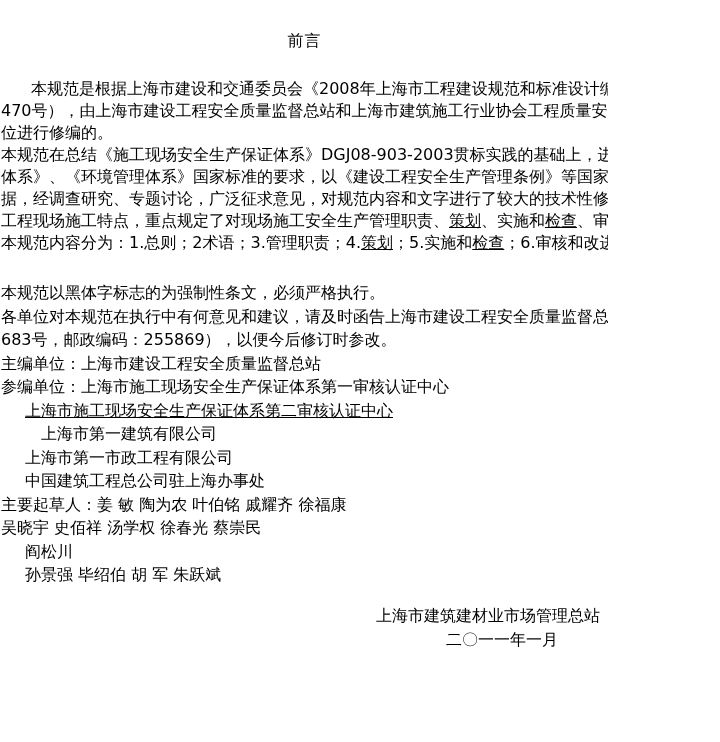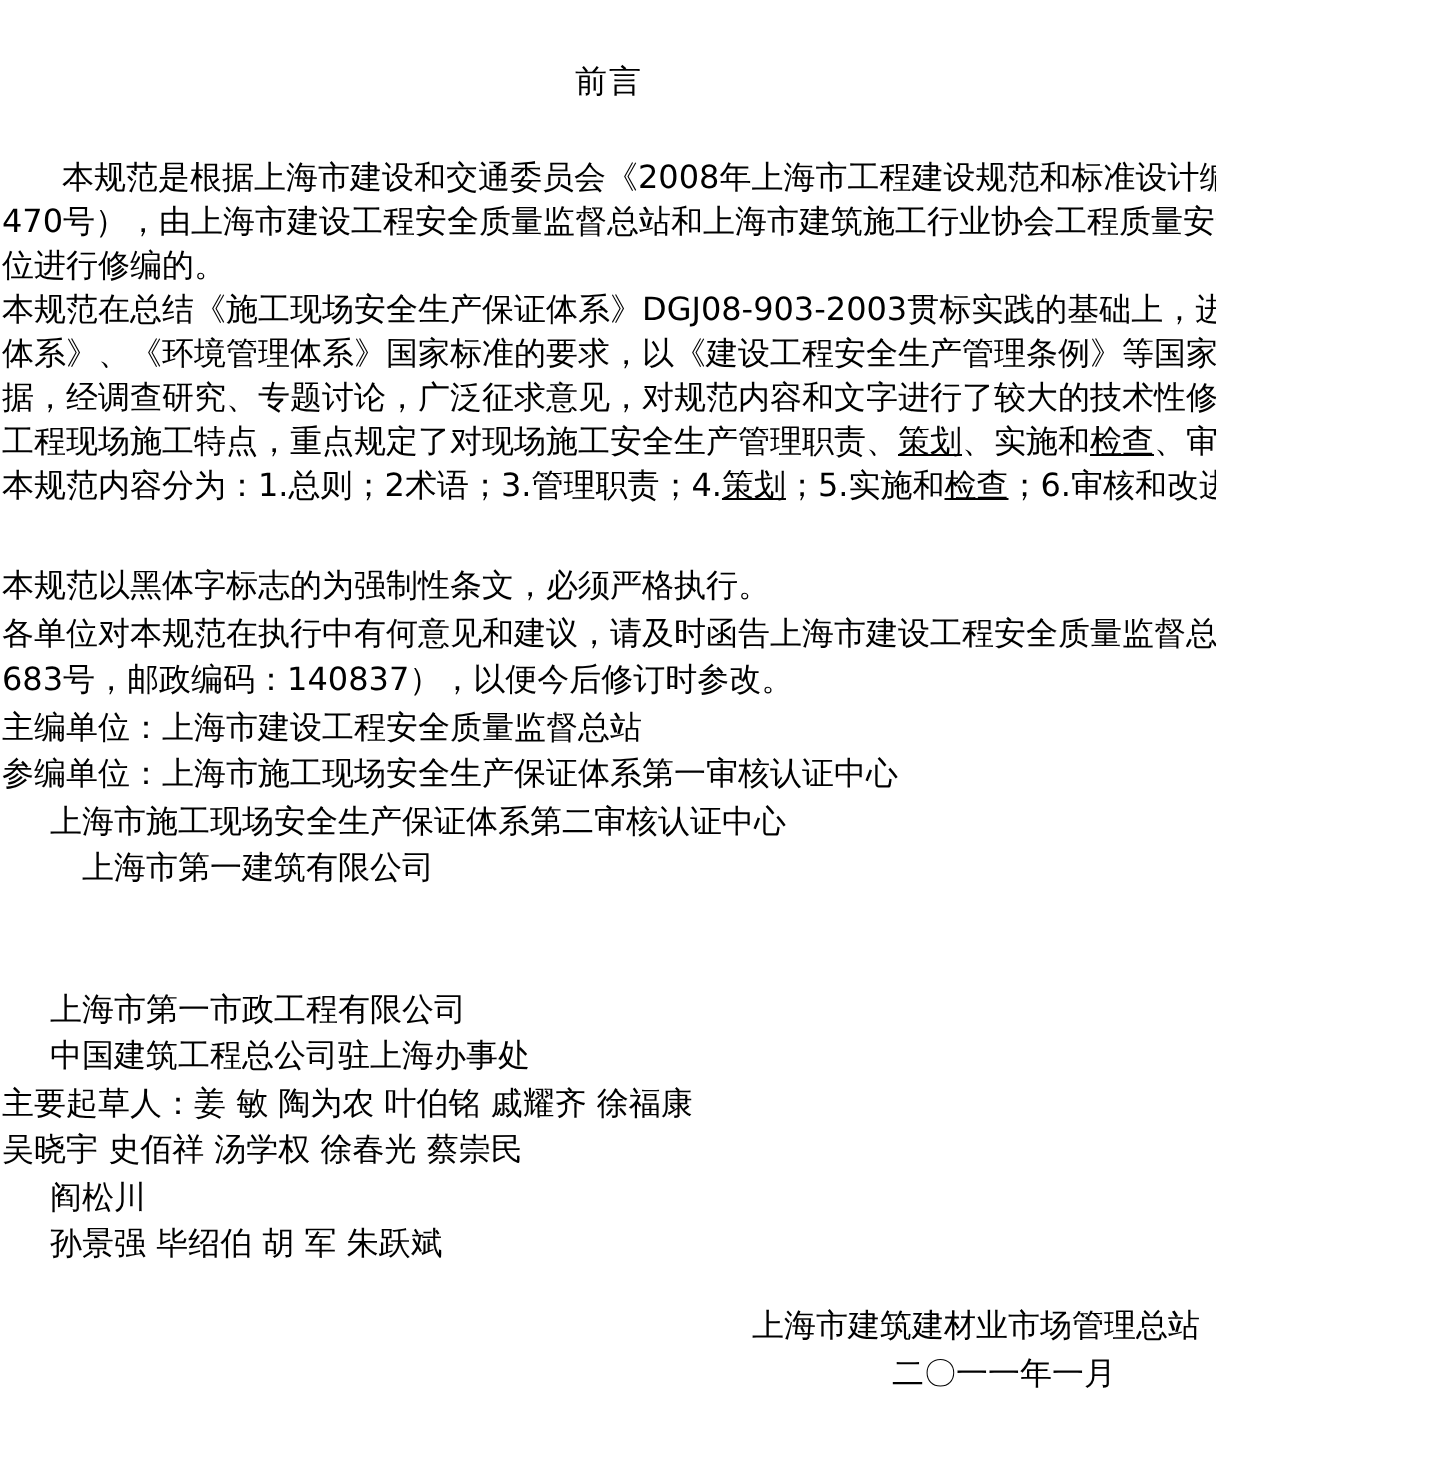--- a/index.html
+++ b/index.html
@@ -60,26 +60,26 @@
       <div class="line"><span>470号），由上海市建设工程安全质量监督总站和上海市建筑施工行业协会工程质量安全专业委员会会同部分相关单</span></div>
       <div class="line"><span>位进行修编的。</span></div>
       <div class="line"><span>本规范在总结《施工现场安全生产保证体系》DGJ08-903-2003贯标实践的基础上，进一步按照《职业健康安全管理</span></div>
       <div class="line"><span>体系》、《环境管理体系》国家标准的要求，以《建设工程安全生产管理条例》等国家和上海市现行法规、文件为依</span></div>
       <div class="line"><span>据，经调查研究、专题讨论，广泛征求意见，对规范内容和文字进行了较大的技术性修订。并按照系统安全性思想和</span></div>
       <div class="line"><span>工程现场施工特点，重点规定了对现场施工安全生产管理职责、</span><span class="kw">策划</span><span>、实施和</span><span class="kw">检查</span><span>、审核和改进、资料和记录的13</span></div>
       <div class="line"><span>本规范内容分为：1.总则；2术语；3.管理职责；4.</span><span class="kw">策划</span><span>；5.实施和</span><span class="kw">检查</span><span>；6.审核和改进；7．资料和记录和3个附录。</span></div>
       <div class="blank" style="height: 27px;"></div>
       <div class="line list"><span>本规范以黑体字标志的为强制性条文，必须严格执行。</span></div>
       <div class="line list"><span>各单位对本规范在执行中有何意见和建议，请及时函告上海市建设工程安全质量监督总站（地址：上海市小木桥路</span></div>
-      <div class="line list"><span>683号，邮政编码：140837），以便今后修订时参改。</span></div>
+      <div class="line list"><span>683号，邮政编码：255869），以便今后修订时参改。</span></div>
       <div class="line list"><span>主编单位：上海市建设工程安全质量监督总站</span></div>
       <div class="line list"><span>参编单位：上海市施工现场安全生产保证体系第一审核认证中心</span></div>
-      <div class="line list" style="padding-left: 24px;"><span>上海市施工现场安全生产保证体系第二审核认证中心</span></div>
+      <div class="line list" style="padding-left: 24px; text-decoration: underline;"><span>上海市施工现场安全生产保证体系第二审核认证中心</span></div>
       <div class="line list" style="padding-left: 40px;"><span>上海市第一建筑有限公司</span></div>
-      <div class="line list" style="padding-left: 24px; margin-top: 47px;"><span>上海市第一市政工程有限公司</span></div>
+      <div class="line list" style="padding-left: 24px;"><span>上海市第一市政工程有限公司</span></div>
       <div class="line list" style="padding-left: 24px;"><span>中国建筑工程总公司驻上海办事处</span></div>
       <div class="line list"><span>主要起草人：姜 敏 陶为农 叶伯铭 戚耀齐 徐福康</span></div>
       <div class="line list" style=""><span>吴晓宇 史佰祥 汤学权 徐春光 蔡崇民</span></div>
       <div class="line list" style="padding-left: 24px;"><span>阎松川</span></div>
       <div class="line list" style="padding-left: 24px;"><span>孙景强 毕绍伯 胡 军 朱跃斌</span></div>
     </div>
 
   <div class="footer">
     <div class="org">上海市建筑建材业市场管理总站</div>
     <div class="date">二〇一一年一月</div>

